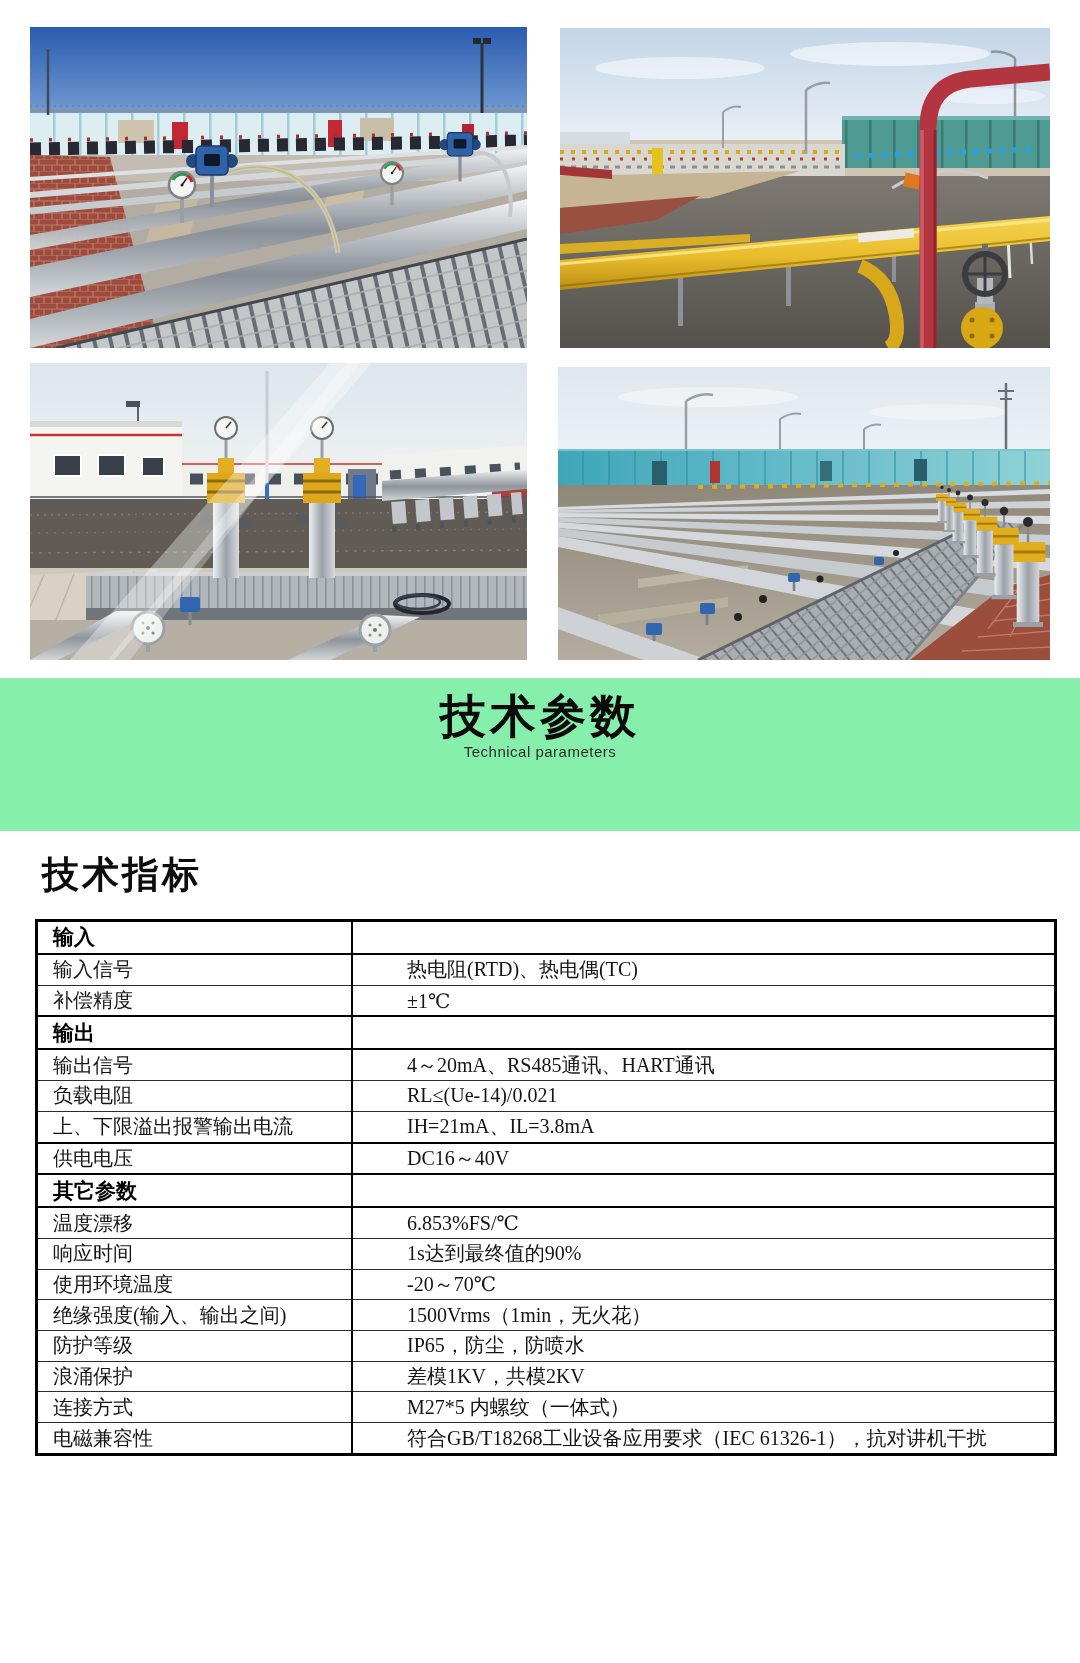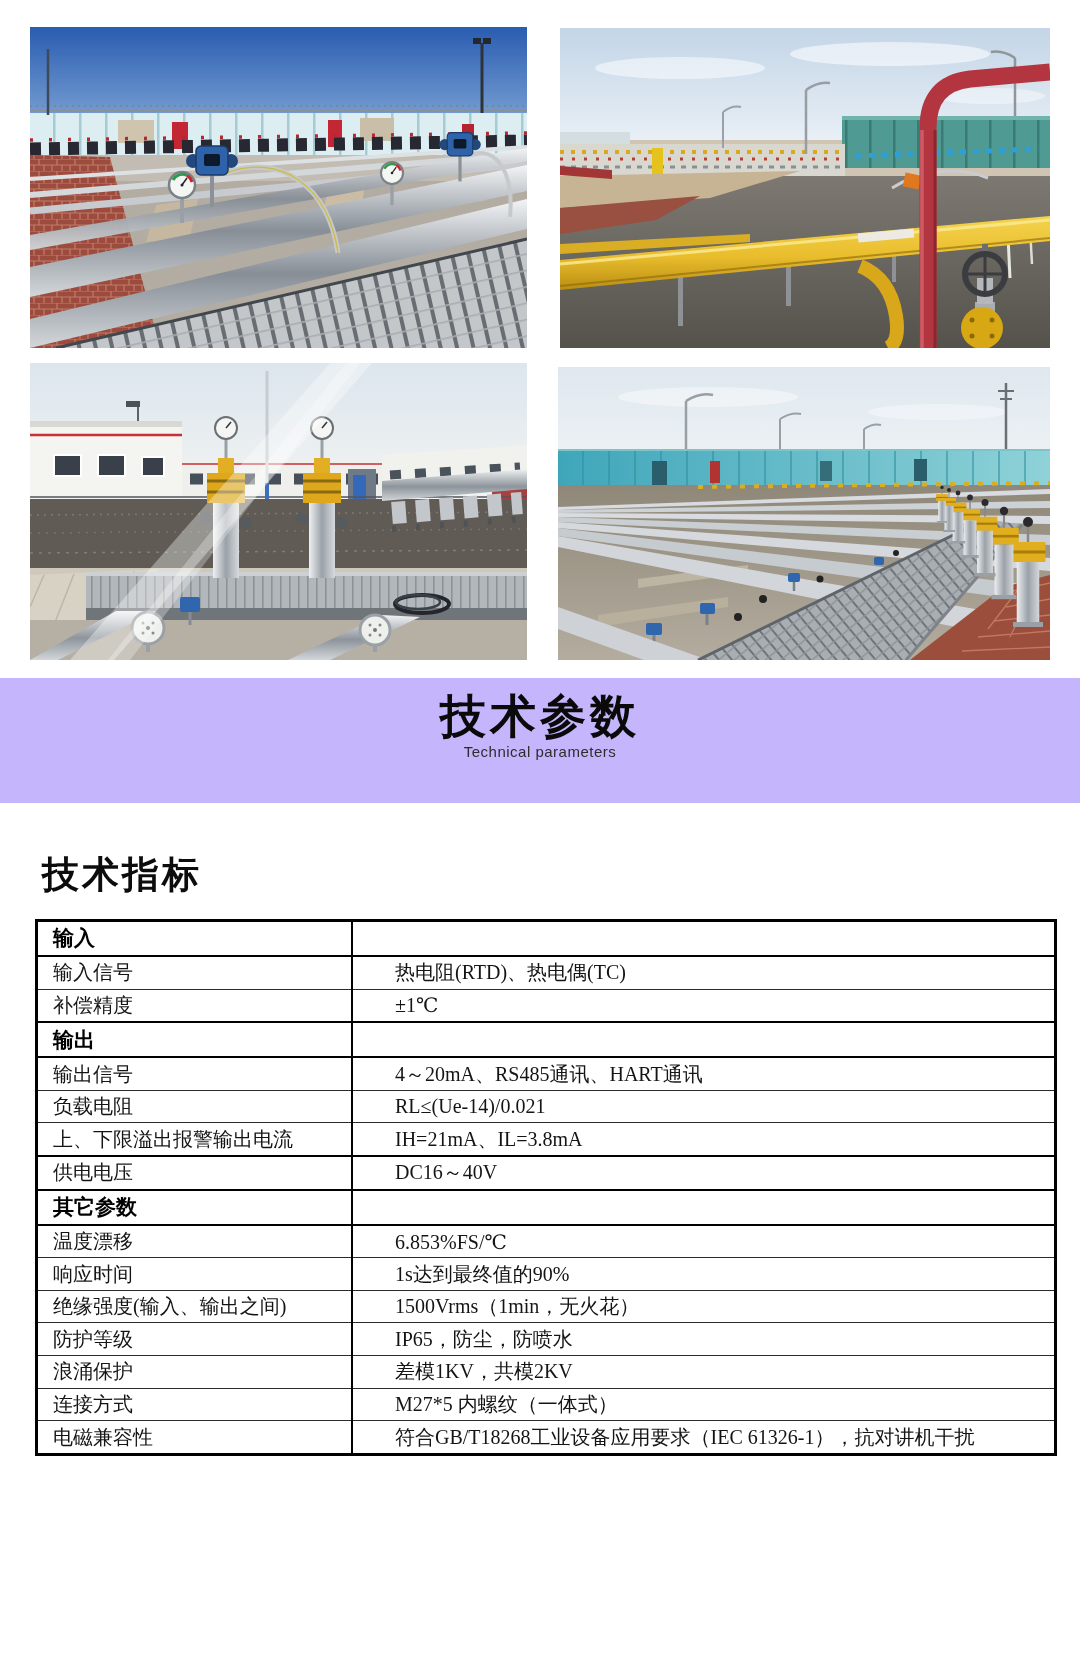--- a/index.html
+++ b/index.html
@@ -7,39 +7,39 @@
     width:1080px;height:1663px;position:relative;background:#ffffff;
     font-family:"Liberation Sans","DejaVu Sans",sans-serif;overflow:hidden;
   }
   .photo{position:absolute;margin:0;padding:0;overflow:hidden;background:#dfe5ea;}
   .photo svg{display:block;width:100%;height:100%;}
   #photo1{left:30px;top:27px;width:497px;height:321px;}
   #photo2{left:560px;top:28px;width:490px;height:320px;}
   #photo3{left:30px;top:363px;width:497px;height:297px;}
   #photo4{left:558px;top:367px;width:492px;height:293px;}
 
-  .banner{position:absolute;left:0;top:678px;width:1080px;height:125px;background:#c4b5fd;text-align:center;}
+  .banner{position:absolute;left:0;top:678px;width:1080px;height:153px;background:#86efac;text-align:center;}
   .banner-title{padding-top:13px;font-size:46px;font-weight:bold;color:#0a0a0a;letter-spacing:4px;line-height:1.1;}
   .banner-subtitle{font-size:15px;color:#2d2d2d;letter-spacing:0.5px;margin-top:1px;}
 
   .heading{position:absolute;left:42px;top:850px;margin:0;font-size:37px;font-weight:bold;color:#0c0c0c;letter-spacing:3px;}
 
   table.spec{
     position:absolute;left:35px;top:919px;width:1022px;height:537px;
     border-collapse:collapse;table-layout:fixed;border:3px solid #000;
   }
   .spec td{
     vertical-align:middle;padding:0;white-space:nowrap;overflow:hidden;
     border-top:1.5px solid #2b2b2b;color:#141414;
     font-family:"Liberation Serif","DejaVu Serif",serif;font-size:20px;
   }
   .spec tr:first-child td{border-top:none;}
   .spec tr.section td,.spec tr.after-section td{border-top:2.5px solid #000;}
   .spec td.label{width:298px;border-right:2px solid #000;padding-left:15px;}
-  .spec td.value{padding-left:42px;}
+  .spec td.value{padding-left:54px;}
   .spec tr.section td{font-family:"Liberation Sans","DejaVu Sans",sans-serif;font-weight:bold;font-size:21px;color:#000;}
 </style>
 </head>
 <body>
 
 <figure class="photo" id="photo1">
 <svg viewBox="0 0 497 321" preserveAspectRatio="none">
 <defs>
 <linearGradient id="a_sky" x1="0" y1="0" x2="0" y2="1">
           <stop offset="0" stop-color="#2a5cb0"></stop>
@@ -458,20 +458,24 @@
       </tr>
       <tr class="item after-section">
         <td class="label">温度漂移</td>
         <td class="value">6.853%FS/℃</td>
       </tr>
       <tr class="item">
         <td class="label">响应时间</td>
         <td class="value">1s达到最终值的90%</td>
       </tr>
       <tr class="item">
+        <td class="label">使用环境温度</td>
+        <td class="value">-20～70℃</td>
+      </tr>
+      <tr class="item">
         <td class="label">绝缘强度(输入、输出之间)</td>
         <td class="value">1500Vrms（1min，无火花）</td>
       </tr>
       <tr class="item">
         <td class="label">防护等级</td>
         <td class="value">IP65，防尘，防喷水</td>
       </tr>
       <tr class="item">
         <td class="label">浪涌保护</td>
         <td class="value">差模1KV，共模2KV</td>

